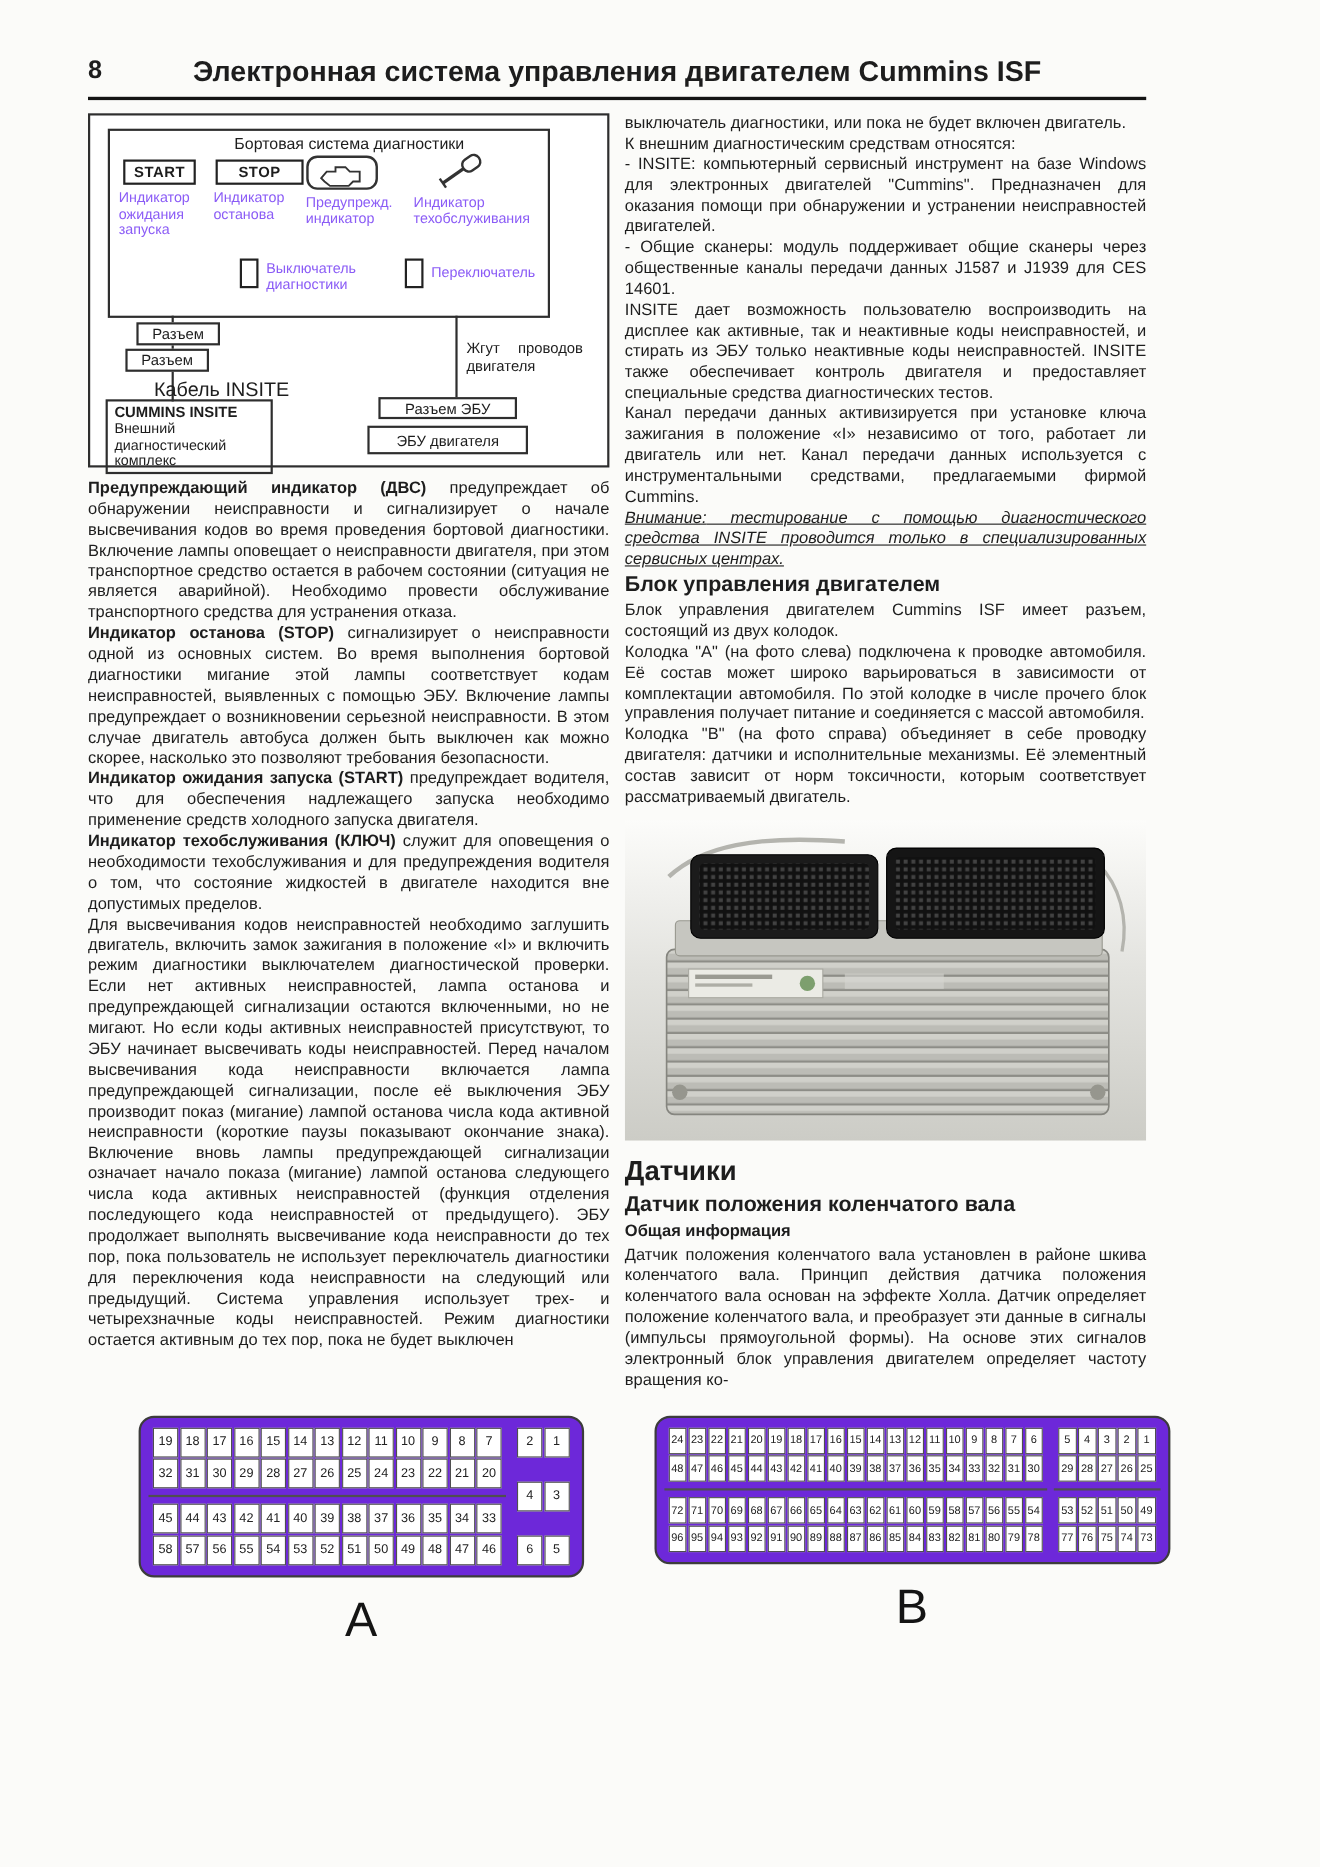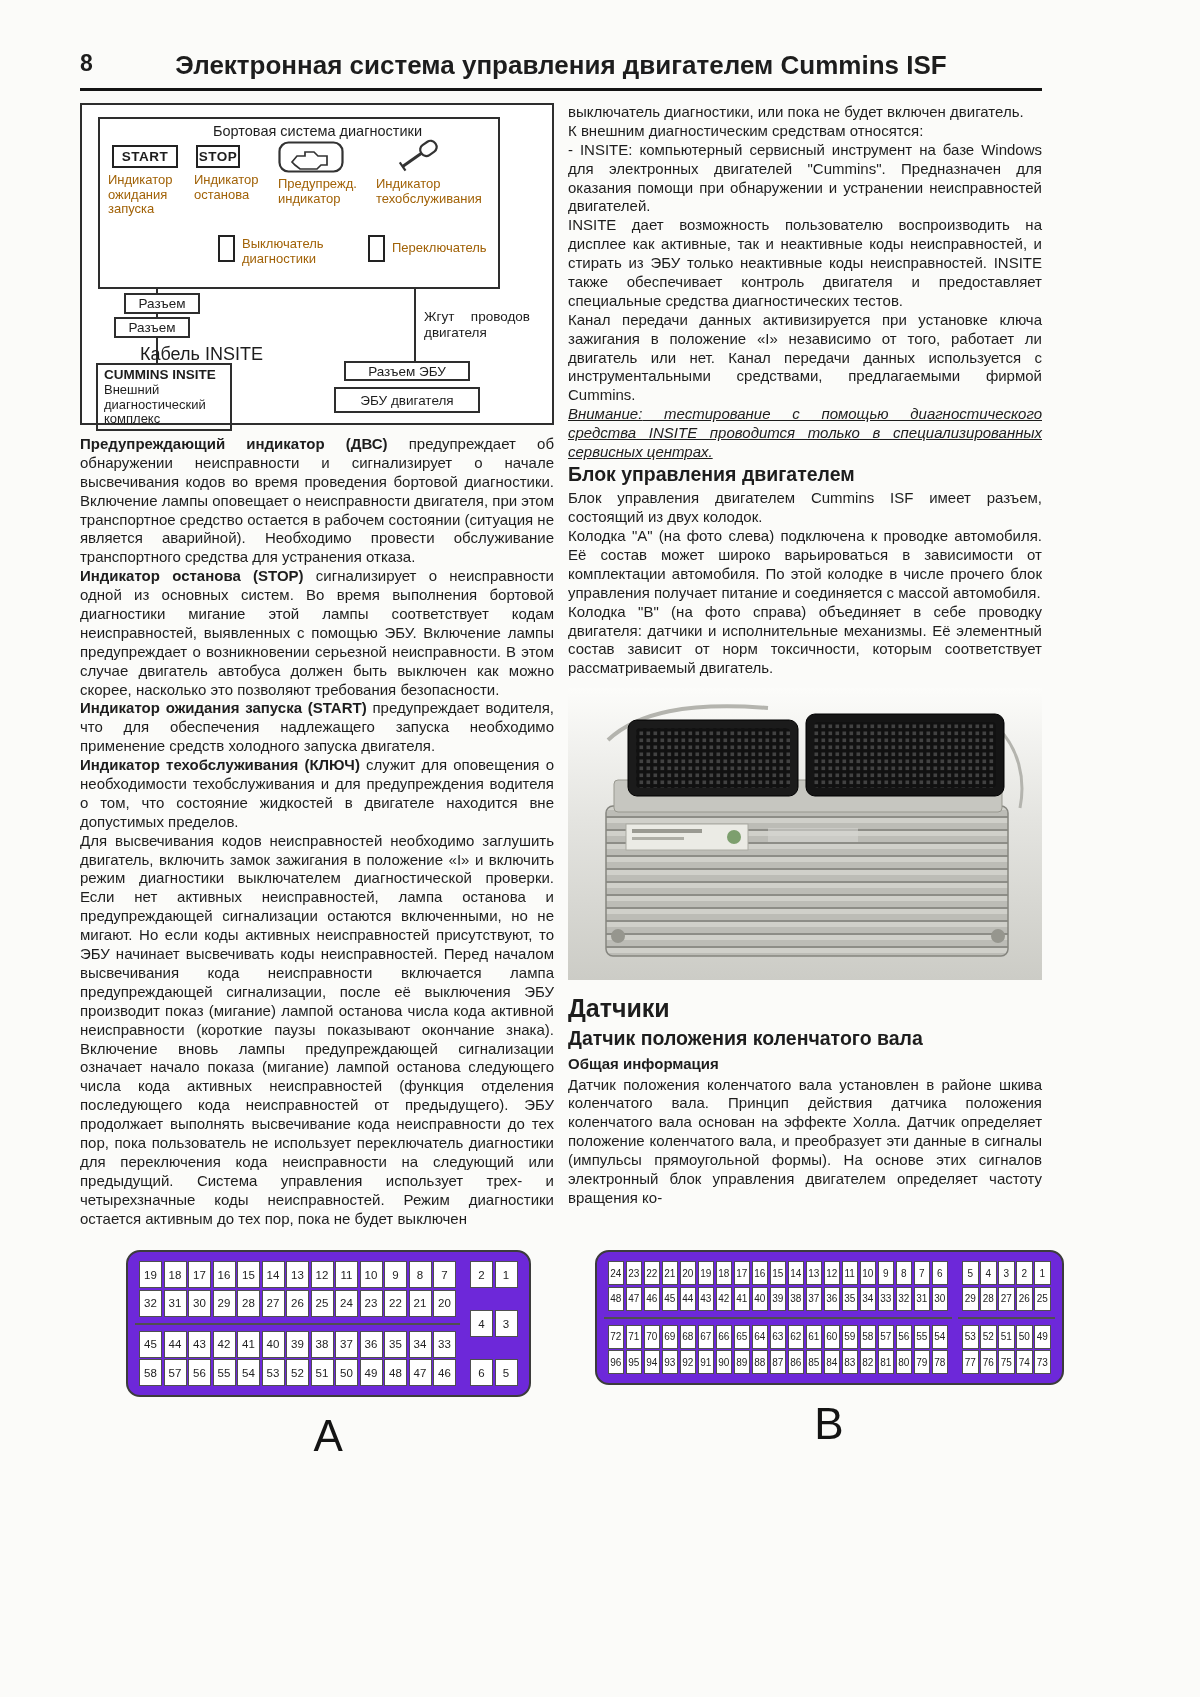--- a/index.html
+++ b/index.html
@@ -21,42 +21,42 @@
   .h-small{font-size:15px;font-weight:bold;margin:5px 0 2px;}
   .note{font-style:italic;text-decoration:underline;margin-top:3px;}
   
   .obd{position:relative;width:474px;height:322px;border:2px solid #2e2e2e;background:#fff;margin-bottom:10px;box-sizing:border-box;}
   .obd *{box-sizing:border-box;}
   .obd-panel{position:absolute;left:16px;top:12px;width:402px;height:172px;border:2px solid #2e2e2e;}
   .obd-title{position:absolute;top:3px;left:0;width:100%;text-align:center;font-size:14.5px;padding-left:37px;}
   .btn-box{position:absolute;border:2.5px solid #222;display:flex;align-items:center;justify-content:center;
            font-weight:bold;font-size:13.5px;letter-spacing:.5px;}
   .btn-start{left:12px;top:26px;width:66px;height:23px;}
-  .btn-stop{left:96px;top:26px;width:44px;height:23px;}
+  .btn-stop{left:96px;top:26px;width:80px;height:23px;}
   .icn{position:absolute;}
   .icn-warn{left:178px;top:22px;}
   .icn-serv{left:292px;top:16px;}
-  .dlabel{position:absolute;font-size:13px;line-height:1.12;color:#a16207;}
+  .dlabel{position:absolute;font-size:13px;line-height:1.12;color:#8b5cf6;}
   .lbl-start{left:8px;top:54px;width:80px;}
   .lbl-stop{left:94px;top:54px;width:74px;}
   .lbl-warn{left:178px;top:58px;width:94px;}
   .lbl-serv{left:276px;top:58px;width:114px;}
   .sw{position:absolute;border:2px solid #222;width:17px;height:27px;background:#fff;}
   .sw1{left:118px;top:116px;}
   .sw2{left:268px;top:116px;}
   .lbl-sw1{left:142px;top:118px;width:112px;}
   .lbl-sw2{left:292px;top:122px;width:104px;}
   .vline{position:absolute;width:0;border-left:2px solid #2e2e2e;}
   .vl-left{left:74px;top:182px;height:78px;}
   .vl-right{left:332px;top:182px;height:76px;}
   .small-box{position:absolute;border:2px solid #2e2e2e;background:#fff;display:flex;align-items:center;justify-content:center;font-size:13.5px;}
   .razem1{left:42px;top:188px;width:76px;height:21px;}
   .razem2{left:32px;top:212px;width:76px;height:21px;}
   .cable-label{position:absolute;left:58px;top:238px;font-size:18px;}
-  .cummins-box{position:absolute;left:14px;top:258px;width:136px;min-height:58px;border:2px solid #2e2e2e;
+  .cummins-box{position:absolute;left:14px;top:258px;width:152px;min-height:58px;border:2px solid #2e2e2e;
                padding:2px 6px;font-size:13px;line-height:1.14;}
   .cummins-box b{font-size:13.5px;}
   .harness-label{position:absolute;left:342px;top:204px;width:106px;font-size:13.5px;line-height:1.15;}
   .ecu-conn{left:262px;top:256px;width:126px;height:20px;}
   .ecu-box{left:252px;top:282px;width:146px;height:26px;}
   
   .ecu-photo{display:block;width:474px;height:292px;margin:10px 0 6px;}
   
   .connectors{display:flex;margin:22px 0 0 46px;gap:64px;align-items:flex-start;}
   .conn-block{display:flex;flex-direction:column;align-items:center;}
@@ -137,20 +137,21 @@
       <p class="body-p"><b>Индикатор ожидания запуска (START)</b><span> предупреждает водителя, что для обеспечения надлежащего запуска необходимо применение средств холодного запуска двигателя.</span></p>
       <p class="body-p"><b>Индикатор техобслуживания (КЛЮЧ)</b><span> служит для оповещения о необходимости техобслуживания и для предупреждения водителя о том, что состояние жидкостей в двигателе находится вне допустимых пределов.</span></p>
 
       <p class="body-p">Для высвечивания кодов неисправностей необходимо заглушить двигатель, включить замок зажигания в положение «I» и включить режим диагностики выключателем диагностической проверки. Если нет активных неисправностей, лампа останова и предупреждающей сигнализации остаются включенными, но не мигают. Но если коды активных неисправностей присутствуют, то ЭБУ начинает высвечивать коды неисправностей. Перед началом высвечивания кода неисправности включается лампа предупреждающей сигнализации, после её выключения ЭБУ производит показ (мигание) лампой останова числа кода активной неисправности (короткие паузы показывают окончание знака). Включение вновь лампы предупреждающей сигнализации означает начало показа (мигание) лампой останова следующего числа кода активных неисправностей (функция отделения последующего кода неисправностей от предыдущего). ЭБУ продолжает выполнять высвечивание кода неисправности до тех пор, пока пользователь не использует переключатель диагностики для переключения кода неисправности на следующий или предыдущий. Система управления использует трех- и четырехзначные коды неисправностей. Режим диагностики остается активным до тех пор, пока не будет выключен</p>
     </div>
 
     <div class="col body-text">
       <p class="body-p">выключатель диагностики, или пока не будет включен двигатель.</p>
       <p class="body-p">К внешним диагностическим средствам относятся:</p>
       <p class="body-p">- INSITE: компьютерный сервисный инструмент на базе Windows для электронных двигателей "Cummins". Предназначен для оказания помощи при обнаружении и устранении неисправностей двигателей.</p>
+      <p class="body-p">- Общие сканеры: модуль поддерживает общие сканеры через общественные каналы передачи данных J1587 и J1939 для CES 14601.</p>
       <p class="body-p">INSITE дает возможность пользователю воспроизводить на дисплее как активные, так и неактивные коды неисправностей, и стирать из ЭБУ только неактивные коды неисправностей. INSITE также обеспечивает контроль двигателя и предоставляет специальные средства диагностических тестов.</p>
       <p class="body-p">Канал передачи данных активизируется при установке ключа зажигания в положение «I» независимо от того, работает ли двигатель или нет. Канал передачи данных используется с инструментальными средствами, предлагаемыми фирмой Cummins.</p>
       <p class="body-p note"><span>Внимание:</span><span> тестирование с помощью диагностического средства INSITE проводится только в специализированных сервисных центрах.</span></p>
 
       <div class="h-mid">Блок управления двигателем</div>
       <p class="body-p">Блок управления двигателем Cummins ISF имеет разъем, состоящий из двух колодок.</p>
       <p class="body-p">Колодка "А" (на фото слева) подключена к проводке автомобиля. Её состав может широко варьироваться в зависимости от комплектации автомобиля. По этой колодке в числе прочего блок управления получает питание и соединяется с массой автомобиля.</p>
       <p class="body-p">Колодка "В" (на фото справа) объединяет в себе проводку двигателя: датчики и исполнительные механизмы. Её элементный состав зависит от норм токсичности, которым соответствует рассматриваемый двигатель.</p>
 
       <svg class="ecu-photo" viewBox="0 0 474 292">

